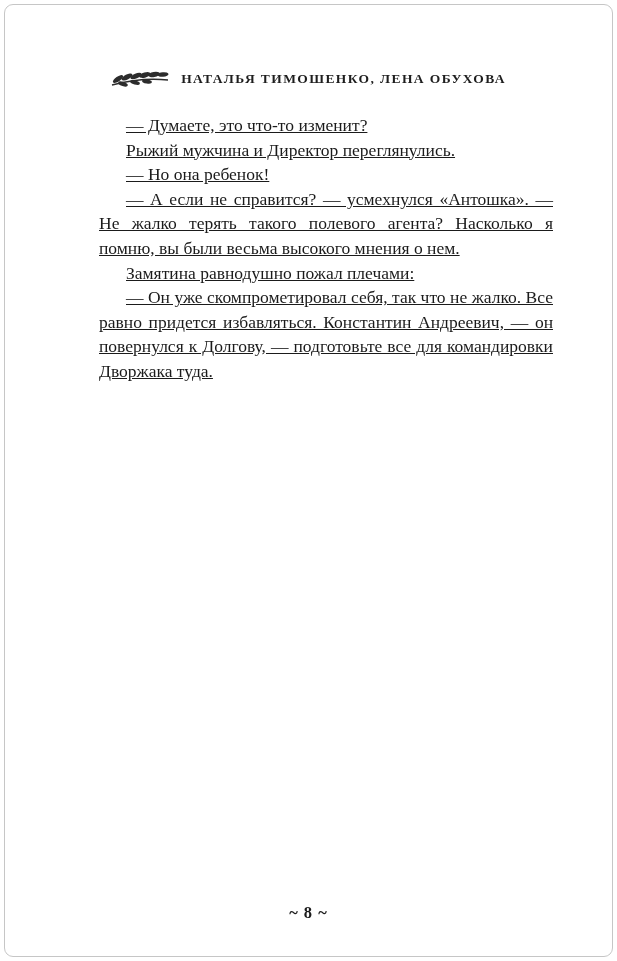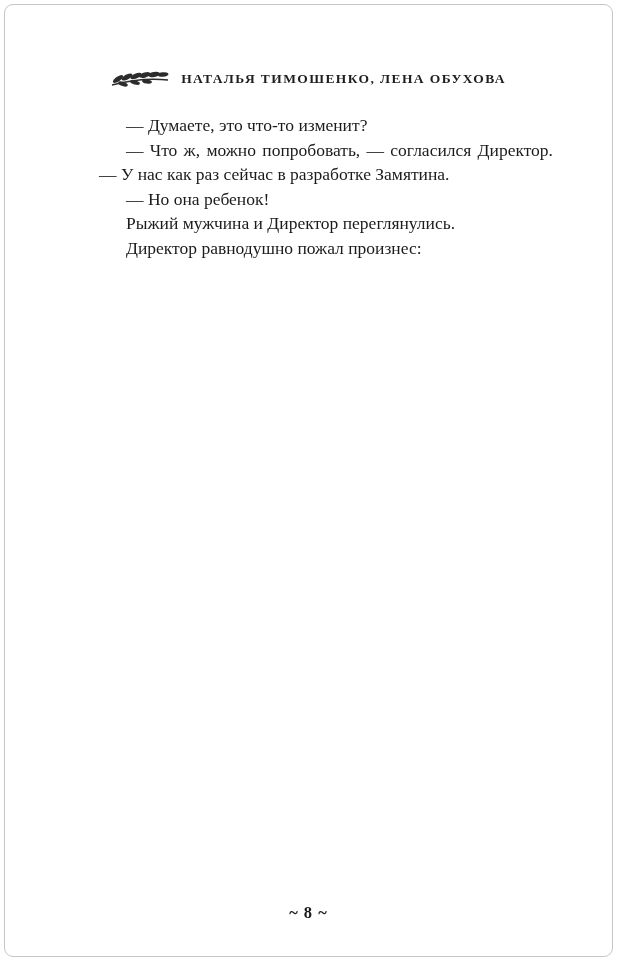--- a/index.html
+++ b/index.html
@@ -52,20 +52,21 @@
     font-size: 17.5px;
     line-height: 24.6px;
     text-align: justify;
     hyphens: auto;
     -webkit-hyphens: auto;
   }
   .content p {
     margin: 0;
     padding: 0;
     text-indent: 27px;
+    text-decoration: underline;
   }
   .footer {
     position: absolute;
     bottom: 38px;
     left: 0;
     right: 0;
     text-align: center;
     font-size: 16.5px;
     font-weight: 600;
     color: #1b1b1b;
@@ -94,21 +95,22 @@
           <ellipse cx="24" cy="14.5" rx="5" ry="2.1" transform="rotate(14 24 14.5)"></ellipse>
           <ellipse cx="36" cy="13.5" rx="5" ry="2.1" transform="rotate(10 36 13.5)"></ellipse>
         </g>
       </svg>
     </span>
     <span class="author-names">НАТАЛЬЯ ТИМОШЕНКО, ЛЕНА ОБУХОВА</span>
   </div>
 
   <div class="content">
     <p>— Думаете, это что-то изменит?</p>
-    <p>— Что ж, можно попробовать, — согласился Директор. — У нас как раз сейчас в разработке Замятина.</p>
+    <p>Рыжий мужчина и Директор переглянулись.</p>
     <p>— Но она ребенок!</p>
-    <p>Рыжий мужчина и Директор переглянулись.</p>
-    <p>Директор равнодушно пожал произнес:</p>
+    <p>— А если не справится? — усмехнулся «Антошка». — Не жалко терять такого полевого агента? Насколько я помню, вы были весьма высокого мнения о нем.</p>
+    <p>Замятина равнодушно пожал плечами:</p>
+    <p>— Он уже скомпрометировал себя, так что не жалко. Все равно придется избавляться. Константин Андреевич, — он повернулся к Долгову, — подготовьте все для командировки Дворжака туда.</p>
   </div>
 
   <div class="footer">~ 8 ~</div>
 
 </div>
 
 </body></html>

